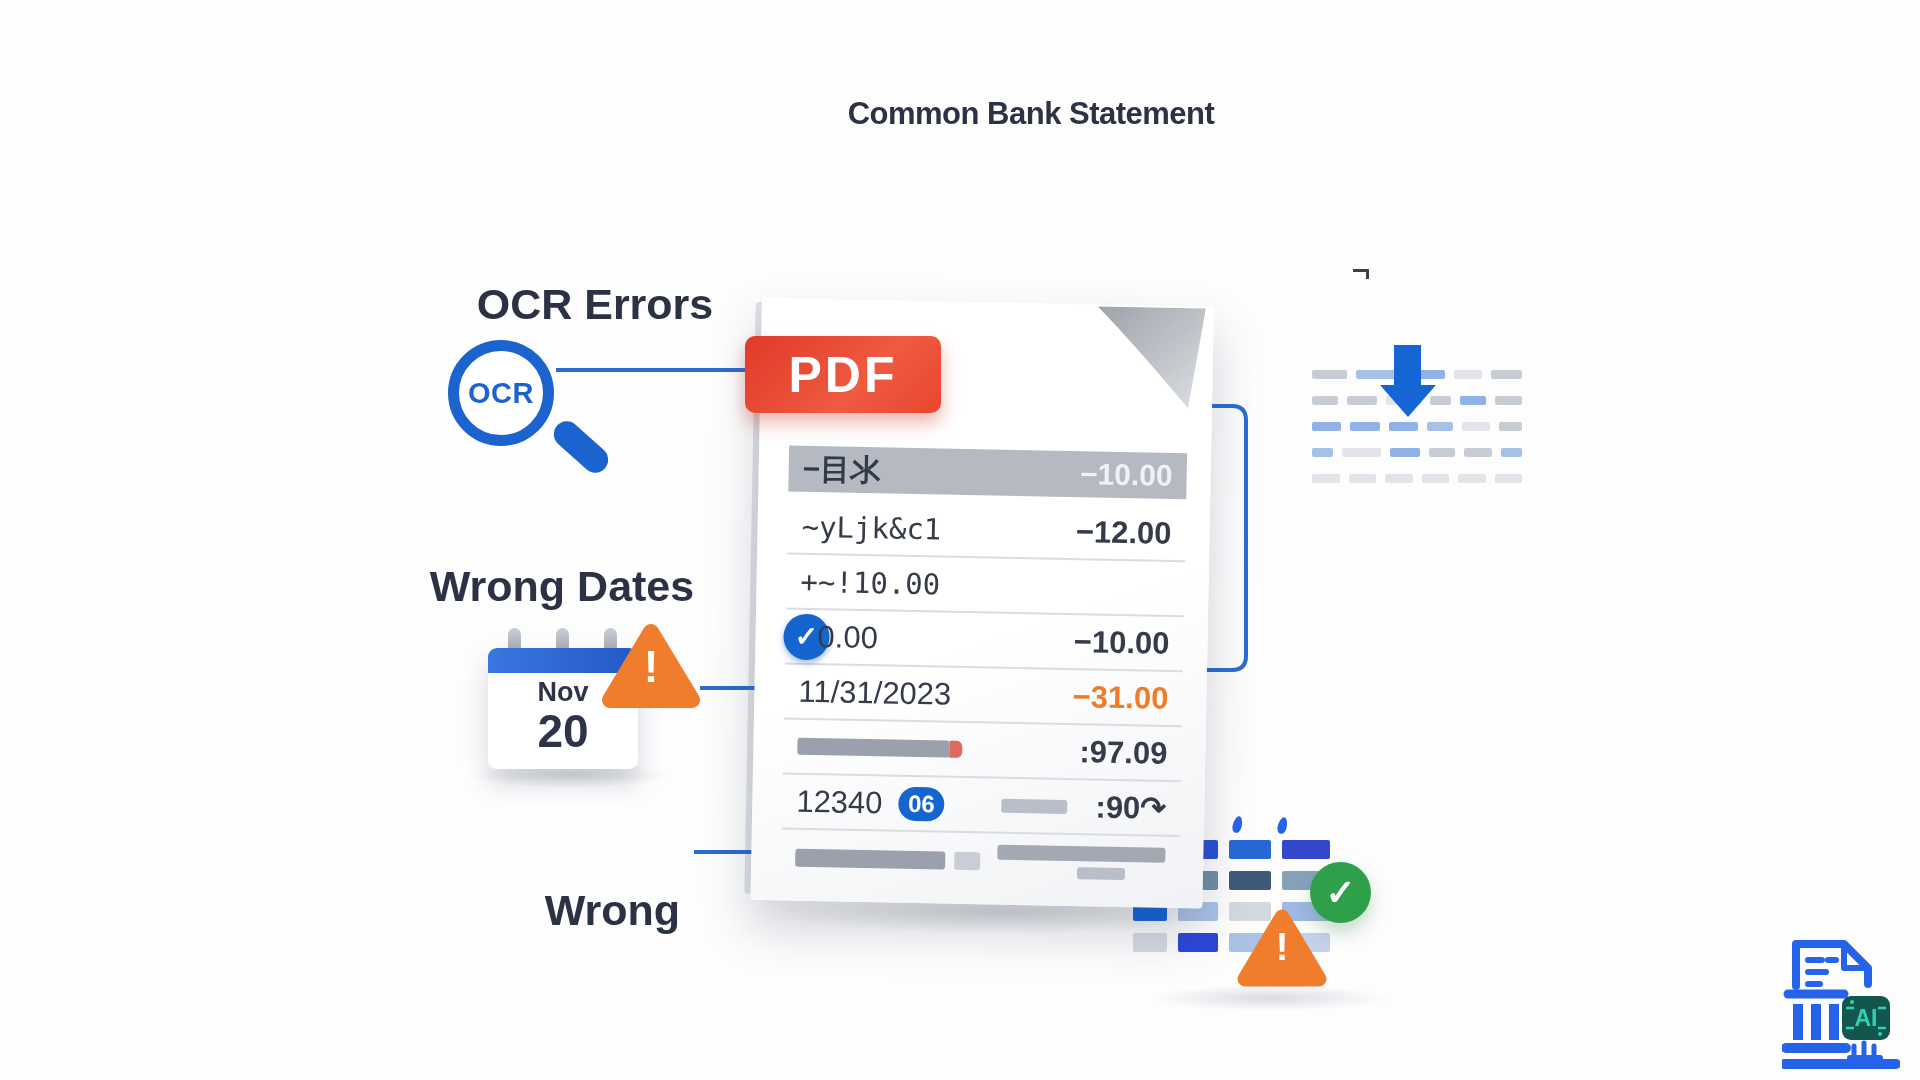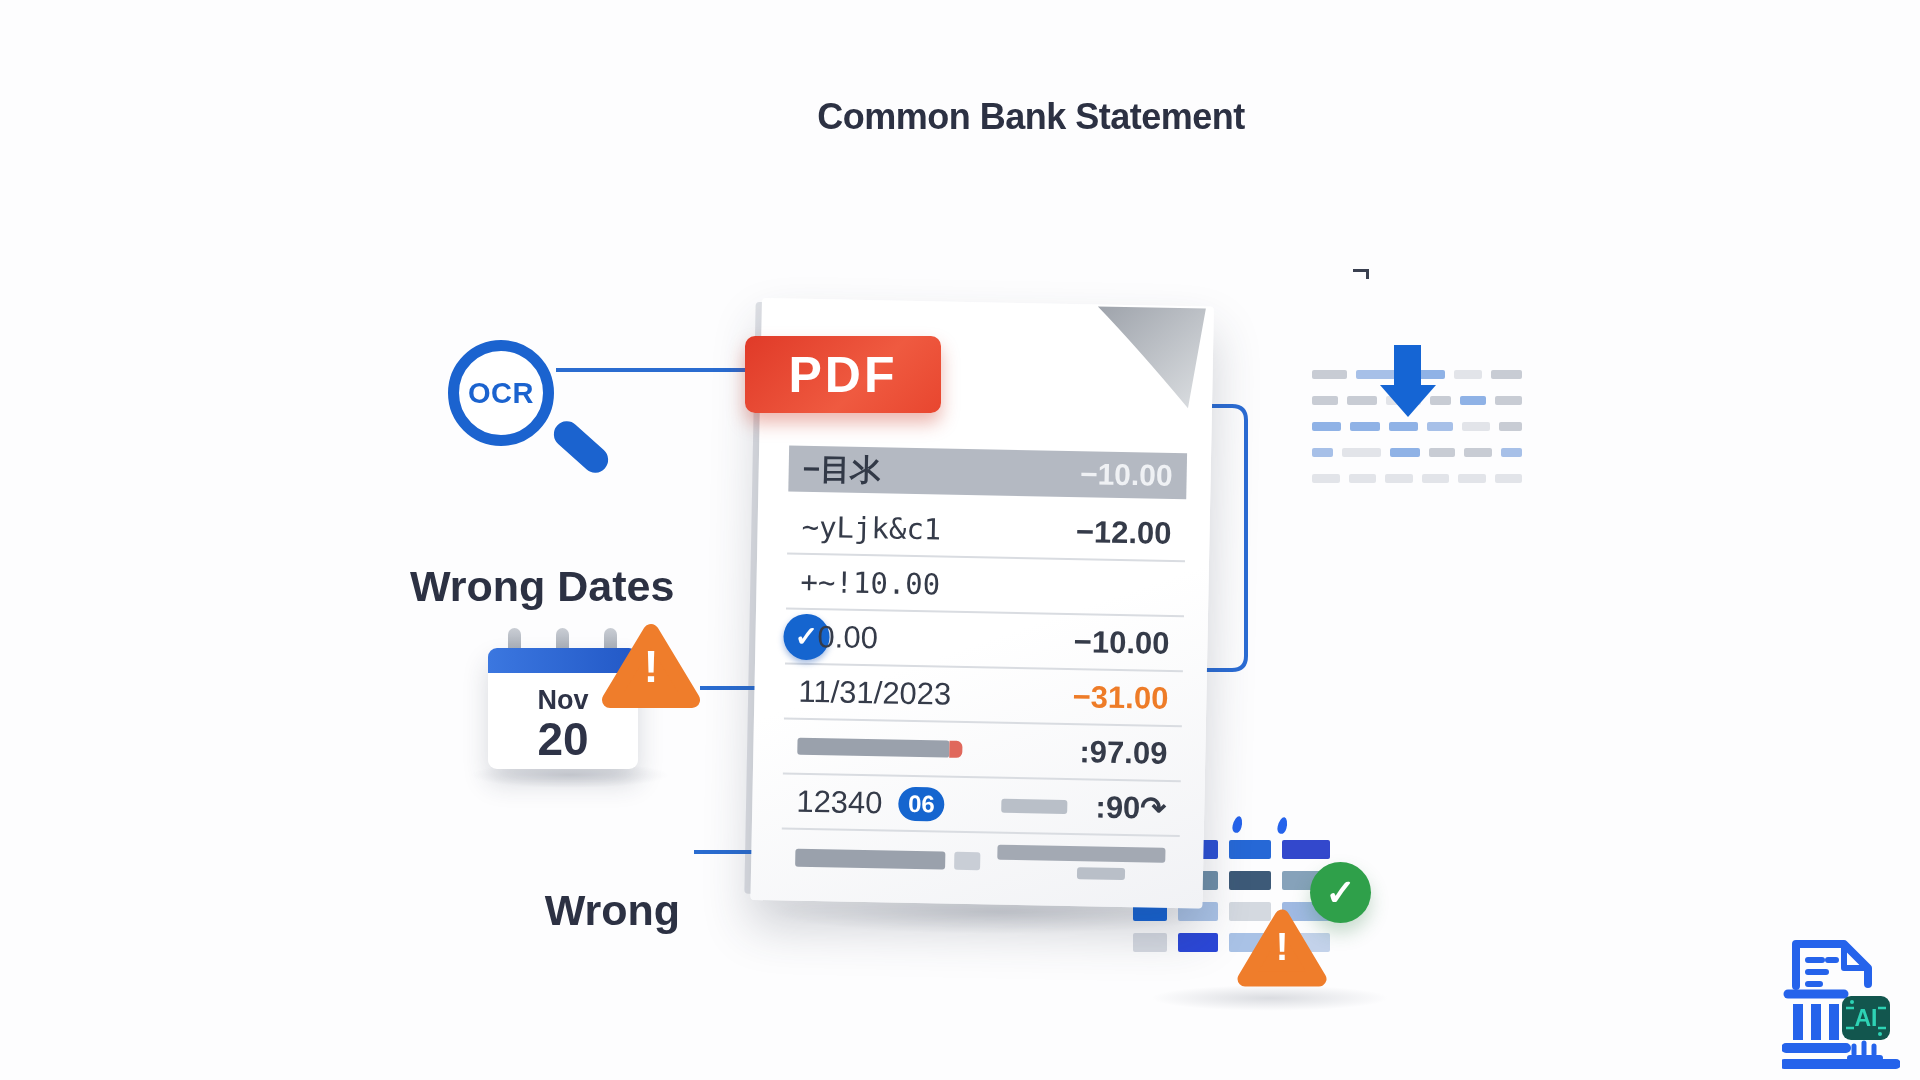--- a/index.html
+++ b/index.html
@@ -1,28 +1,28 @@
 <!DOCTYPE html>
 <html><head>
 <meta charset="utf-8">
 <style>
   * { margin:0; padding:0; box-sizing:border-box; }
   html,body { width:1920px; height:1080px; }
   body { font-family:"Liberation Sans", sans-serif; background:#fdfdfe; overflow:hidden; }
   .canvas { position:relative; width:1920px; height:1080px; background:#fdfdfe; }
 
   
-  .title-line { position:absolute; text-align:center; font-weight:700; color:#2c3143; font-size:36px; letter-spacing:-0.5px; }
+  .title-line { position:absolute; text-align:center; font-weight:700; color:#2c3143; font-size:31px; letter-spacing:-0.5px; }
   #title1 { left:726px; top:96px; width:610px; }
   #title2 { left:746px; top:166px; width:610px; }
 
   
   .callout-label { position:absolute; font-weight:700; color:#2c3143; font-size:43px; }
   #lbl-ocr { left:470px; top:280px; width:250px; text-align:center; }
-  #lbl-wrong { left:410px; top:562px; width:280px; }
+  #lbl-wrong { left:422px; top:562px; width:280px; text-align:center; }
   #lbl-missing { left:1305px; top:280px; width:300px; }
   #lbl-fmt1 { left:455px; top:828px; width:225px; text-align:right; }
   #lbl-fmt2 { left:455px; top:886px; width:225px; text-align:right; }
   .glitch-mark { position:absolute; left:1353px; top:269px; width:16px; height:10px;
                  border-top:3px solid #3a4050; border-right:3px solid #3a4050; }
 
   
   .ocr-circle { position:absolute; left:448px; top:340px; width:106px; height:106px;
                 border:11px solid #1b63cf; border-radius:50%; background:#fff;
                 display:flex; align-items:center; justify-content:center; }
@@ -82,21 +82,21 @@
   .red-tip { width:13px; height:17px; background:#e0685c; border-radius:0 6px 6px 0; }
   .r8-right { display:flex; flex-direction:column; align-items:flex-end; gap:6px; }
 
   
   .cal-ring { position:absolute; width:13px; height:31px; border-radius:7px;
               background:linear-gradient(#c9cdd4,#99a0aa); top:628px; }
   .calendar { position:absolute; left:488px; top:648px; width:150px; height:121px;
               background:#fff; border-radius:9px; box-shadow:0 14px 26px rgba(40,50,70,.18); }
   .cal-header { height:25px; border-radius:9px 9px 0 0;
                 background:linear-gradient(90deg,#3b77e0,#2258c6); }
-  .cal-month { text-align:center; font-size:27px; font-weight:700; color:#2e3347; margin-top:12px; }
+  .cal-month { text-align:center; font-size:27px; font-weight:700; color:#2e3347; margin-top:4px; }
   .cal-day { text-align:center; font-size:46px; font-weight:800; color:#2e3347; margin-top:-4px; }
 
   .warn-tri { position:absolute; }
   .warn-bang { position:absolute; left:0; width:100%; text-align:center;
                color:#fff; font-weight:800; }
 
   
   .dash-rows { position:absolute; left:1312px; top:370px; width:210px; }
   .dash-row { display:flex; gap:9px; margin-bottom:17px; }
   .sg { height:9px; border-radius:2px; }
@@ -129,20 +129,21 @@
 
   .brand-logo { position:absolute; left:1782px; top:936px; }
 </style>
 </head>
 <body>
 
 <div class="canvas">
 
   <div class="title-line" id="title1">Common Bank Statement</div>
 
+  <div class="callout-label" id="lbl-ocr">OCR Errors</div>
   <div class="ocr-circle">
     <span>OCR</span>
   </div>
   <div class="ocr-handle"></div>
   <div class="conn" id="line-ocr"></div>
 
   <div class="pdf-badge">
     <span>PDF</span>
   </div>
 

